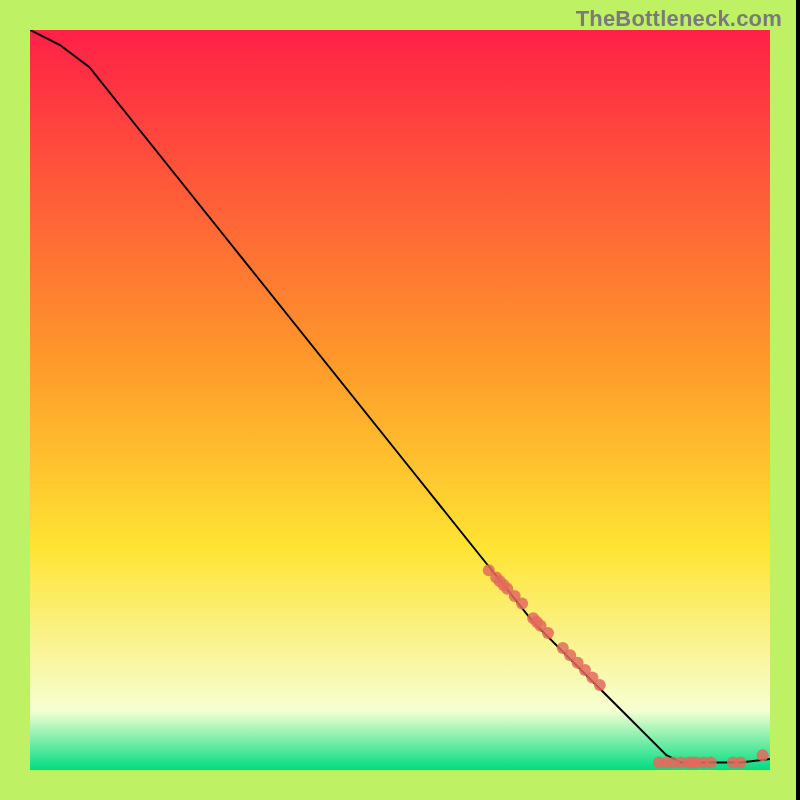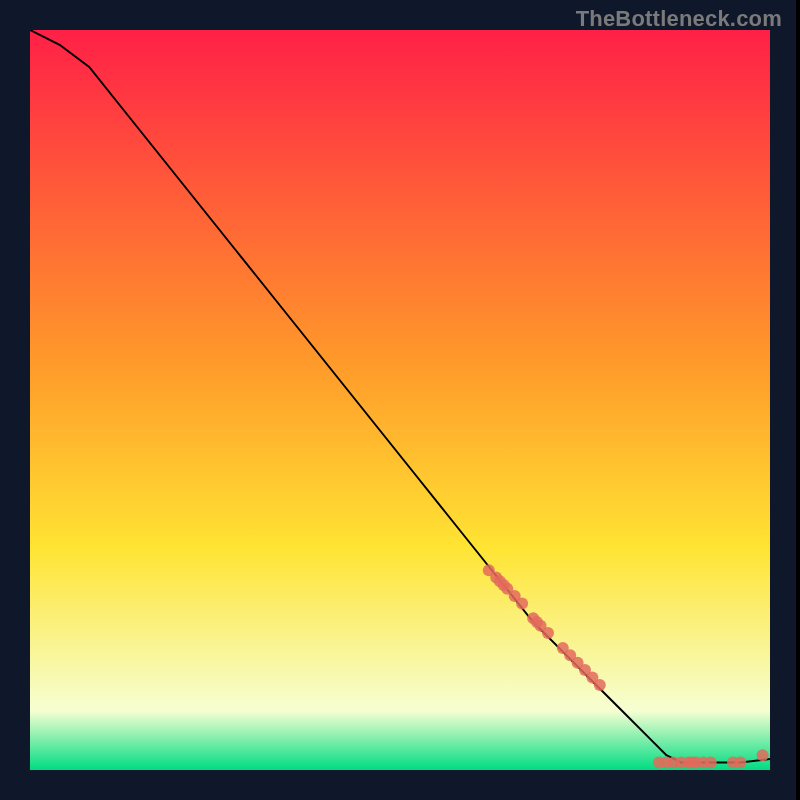--- a/index.html
+++ b/index.html
@@ -7,21 +7,21 @@
     padding: 0;
     width: 800px;
     height: 800px;
     background: #000;
     font-family: -apple-system, BlinkMacSystemFont, "Segoe UI", Arial, sans-serif;
   }
   .frame {
     position: relative;
     width: 796px;
     height: 800px;
-    background: #0f172a;
+    background: #bef264;
   }
   .watermark {
     position: absolute;
     top: 6px;
     right: 14px;
     color: #7a7a7a;
     font-size: 22px;
     font-weight: 600;
     letter-spacing: 0.2px;
   }

